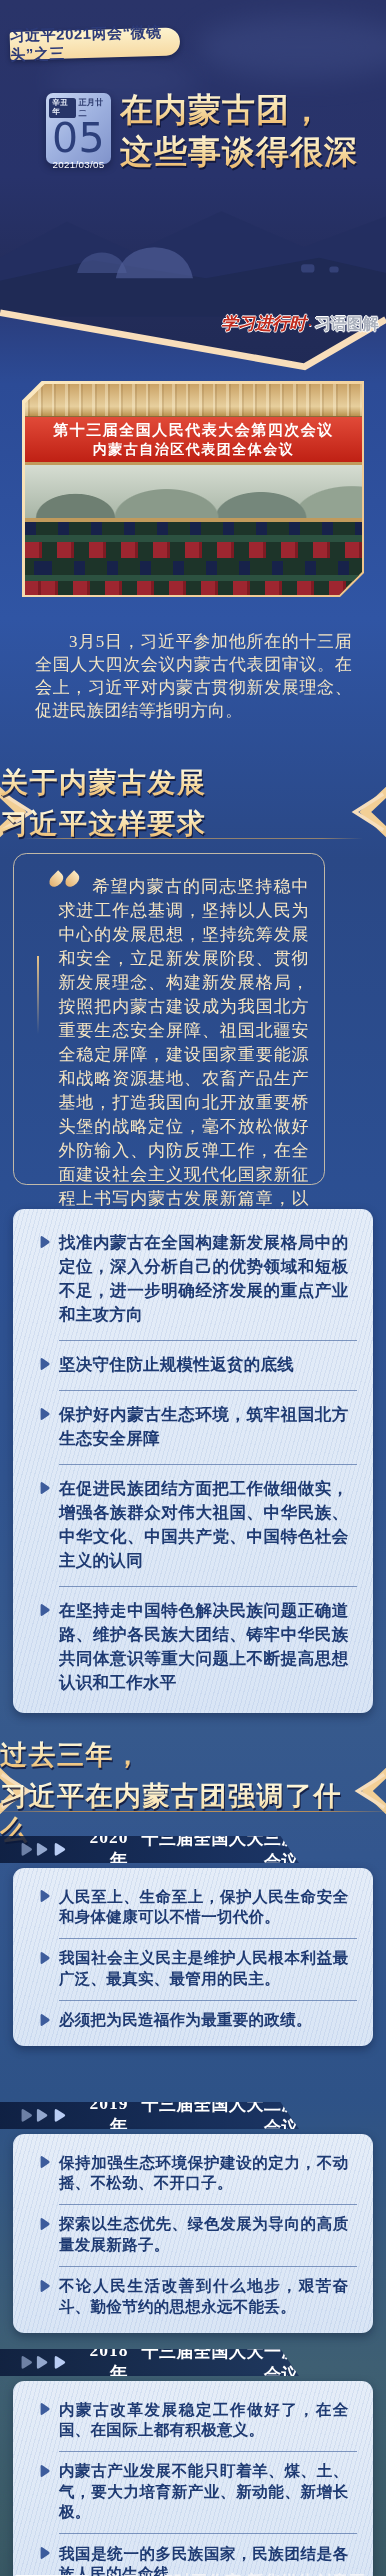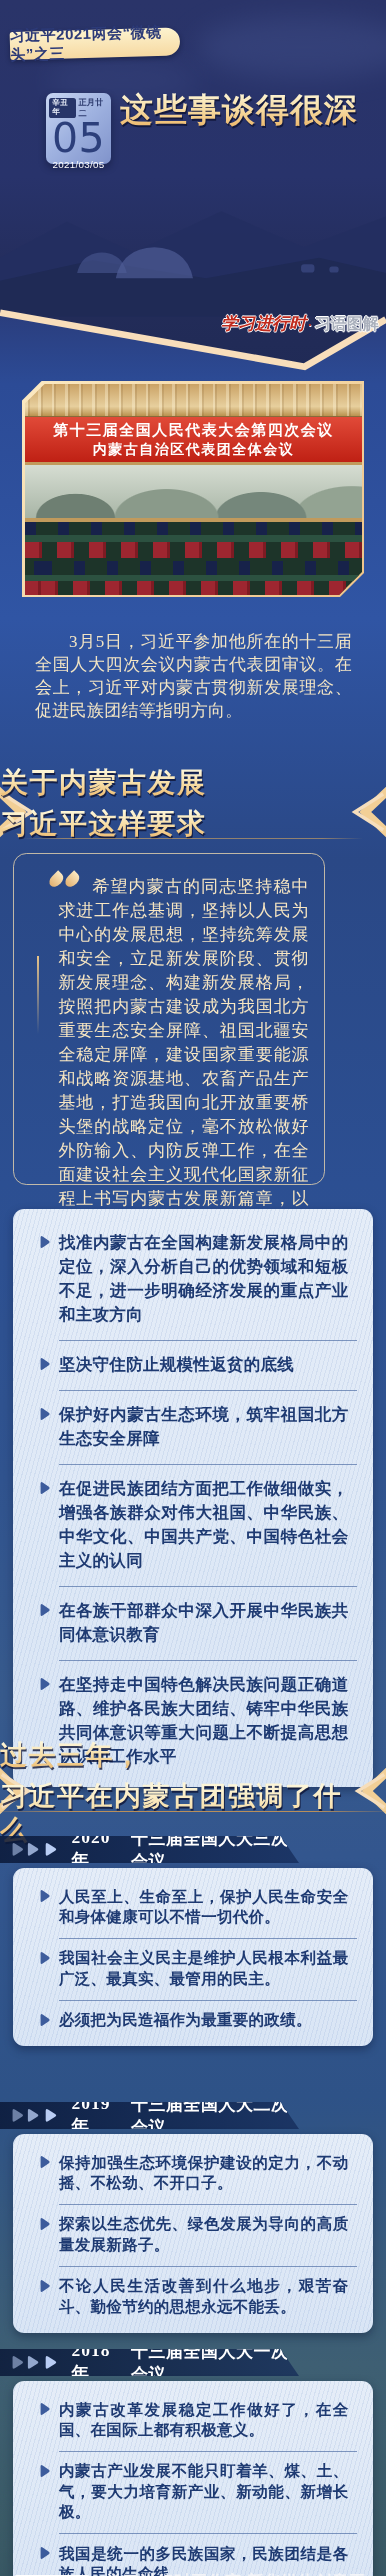--- a/index.html
+++ b/index.html
@@ -117,23 +117,23 @@
   .ptxt{flex:1;font-size:16.5px;line-height:24px;color:#1e3a72;text-align:justify;
     letter-spacing:0.3px;padding-right:12.4px;font-weight:700;}
   .yearbox{padding:18.5px 12.4px 15.5px 25px;}
   .yearbox .ptxt{font-size:15.5px;line-height:20.6px;}
   .yearbox .pt + .pt{margin-top:20.6px;}
   .yearbox .pt + .pt::before{top:-10.3px;}
   .yearbox .bullet{margin-top:2.6px;}
 
   
   .capsule{position:absolute;left:0;width:299px;height:27px;display:flex;align-items:center;
-    gap:0;padding-left:11px;box-sizing:border-box;
+    gap:0;padding-left:20px;box-sizing:border-box;
     background:linear-gradient(90deg,rgba(10,24,56,.85),rgba(18,40,86,.7));
-    clip-path:polygon(0 0,calc(100% - 18.5px) 0,100% 100%,0 100%);}
+    clip-path:polygon(0 0,calc(100% - 18.5px) 0,100% 100%,0 100%);text-align:right;}
   .capsule .tri{margin-right:6.2px;display:flex;}
   .capsule .yr{color:#fff;font-size:17.5px;font-weight:900;letter-spacing:1px;margin:0 9.3px 0 5.2px;}
   .capsule .mt{color:#fff;font-size:17px;font-weight:900;letter-spacing:0.5px;}
 
   
   .qrpanel{position:absolute;left:14.4px;top:2575px;width:76px;height:76px;background:#fff;
     border-radius:3.1px;}
   .ftcol{position:absolute;left:106px;top:2571px;width:273px;color:#f2f4f8;}
   .ft-producer{font-size:16.5px;font-weight:900;letter-spacing:0.5px;}
 </style>
@@ -158,20 +158,21 @@
     </div>
     <div class="datecard">
       <div class="dc-row">
         <span class="dc-badge">辛丑年</span>
         <span class="dc-lunar">正月廿二</span>
       </div>
       <div class="dc-day">05</div>
       <div class="dc-date">2021/03/05</div>
     </div>
     <div class="title serif-cn">
+      <div class="goldtext">在内蒙古团，</div>
       <div class="goldtext">这些事谈得很深</div>
     </div>
   </div>
   <svg class="bandsvg" width="386" height="90" viewBox="0 0 750 175">
     <path d="M0 52 L592 157 L750 65" fill="none" stroke="#f8debb" stroke-width="13"></path>
   </svg>
   <div class="brand">
     <span class="red">学习进行时</span><span class="dot">·</span><span class="gray">习语图解</span>
   </div>
 
@@ -250,28 +251,20 @@
 
         <div class="pt">
           <span class="bullet">
             <svg width="12.4" height="14" viewBox="0 0 24 27">
               <path d="M5 5 q0 -4.5 4 -2.2 l12 8.5 q3.5 2.2 0 4.4 l-12 8.5 q-4 2.3 -4 -2.2 z" fill="#3d5c9c"></path>
             </svg>
           </span>
           <span class="ptxt">在促进民族团结方面把工作做细做实，增强各族群众对伟大祖国、中华民族、中华文化、中国共产党、中国特色社会主义的认同</span>
         </div>
 
-        <div class="pt">
-          <span class="bullet">
-            <svg width="12.4" height="14" viewBox="0 0 24 27">
-              <path d="M5 5 q0 -4.5 4 -2.2 l12 8.5 q3.5 2.2 0 4.4 l-12 8.5 q-4 2.3 -4 -2.2 z" fill="#3d5c9c"></path>
-            </svg>
-          </span>
-          <span class="ptxt">在各族干部群众中深入开展中华民族共同体意识教育</span>
-        </div>
 
         <div class="pt">
           <span class="bullet">
             <svg width="12.4" height="14" viewBox="0 0 24 27">
               <path d="M5 5 q0 -4.5 4 -2.2 l12 8.5 q3.5 2.2 0 4.4 l-12 8.5 q-4 2.3 -4 -2.2 z" fill="#3d5c9c"></path>
             </svg>
           </span>
           <span class="ptxt">在坚持走中国特色解决民族问题正确道路、维护各民族大团结、铸牢中华民族共同体意识等重大问题上不断提高思想认识和工作水平</span>
         </div>
       </div>

